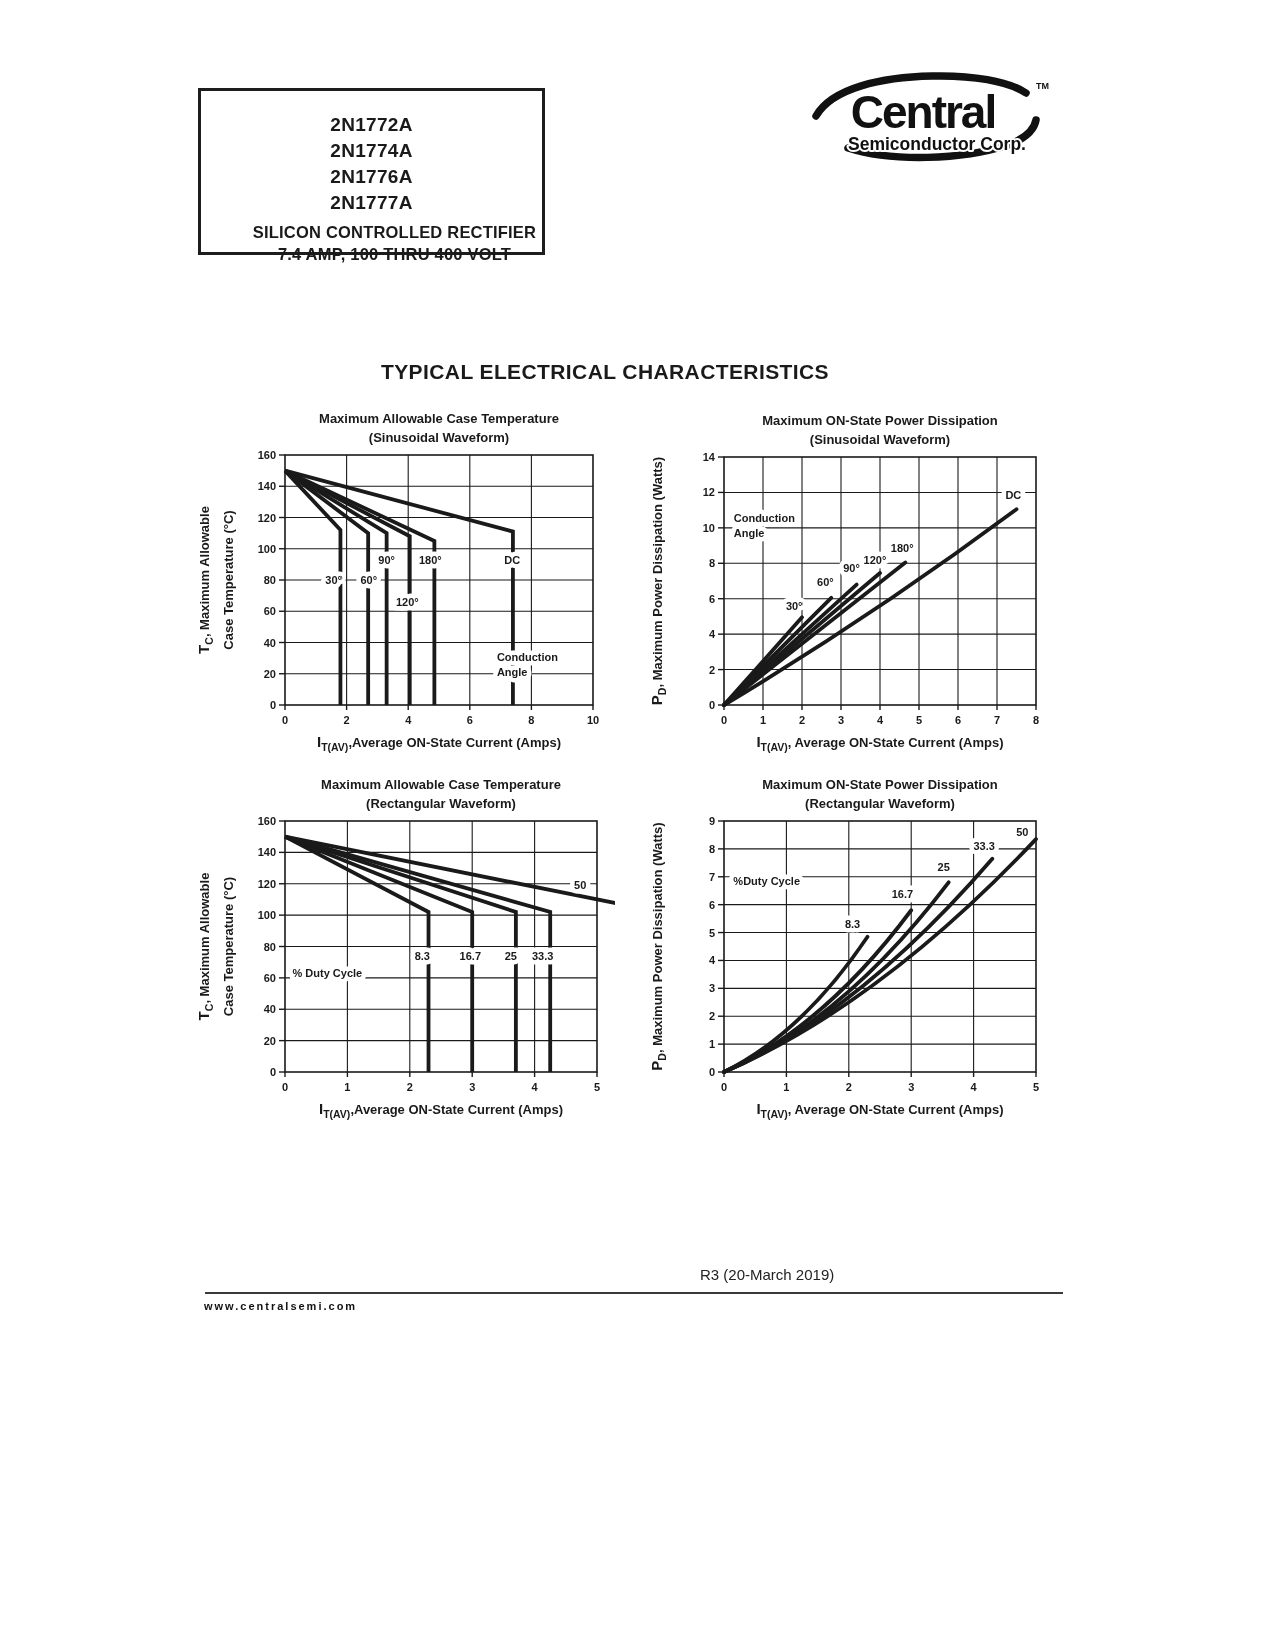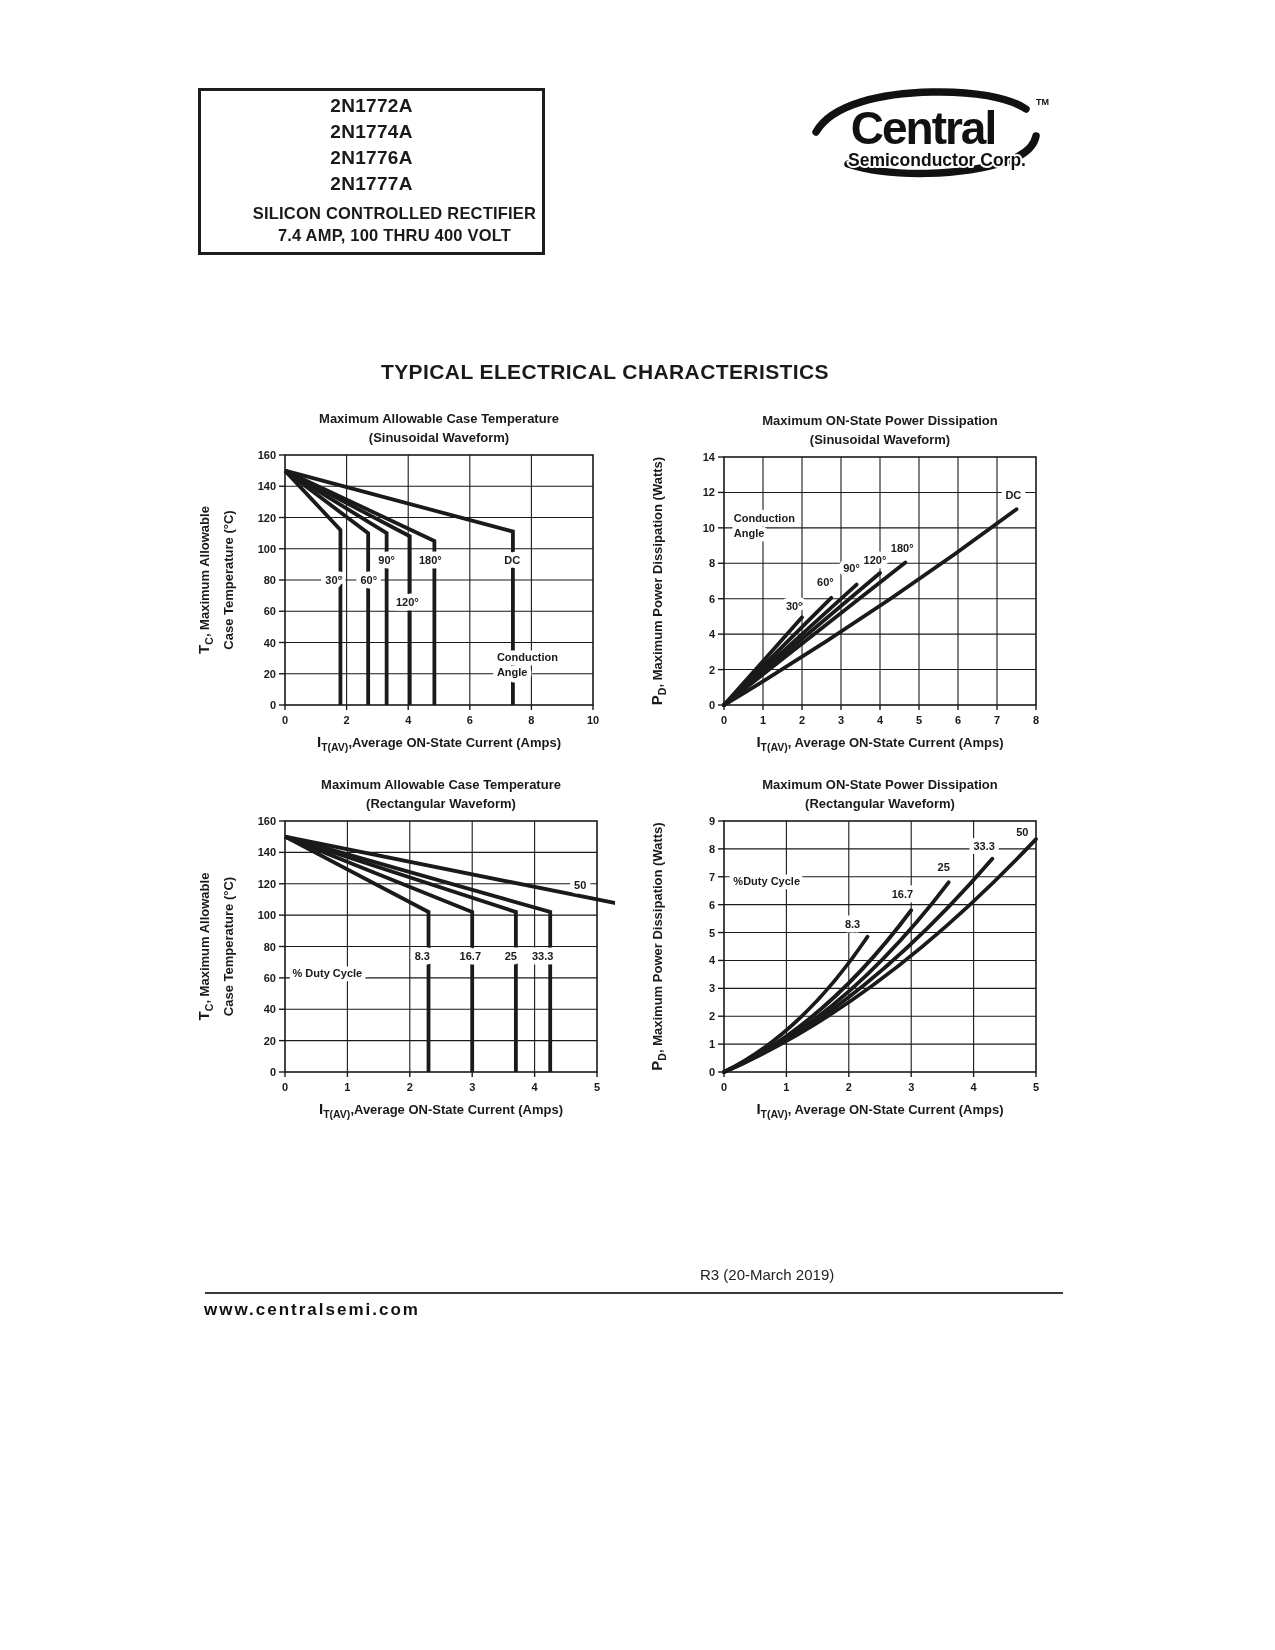--- a/index.html
+++ b/index.html
@@ -7,38 +7,38 @@
     position:relative;width:1275px;height:1650px;background:#ffffff;
     font-family:"Liberation Sans",sans-serif;color:#1a1a1a;overflow:hidden;
     margin:0 auto;
   }
   .abs{position:absolute;}
   
   .header-box{
     left:198px;top:88px;width:347px;height:167px;
     border:3px solid #1d1d1d;box-sizing:border-box;
     display:flex;flex-direction:column;align-items:center;justify-content:flex-start;
-    padding-top:2px;
+    padding-top:21px;
   }
   .part-number{font-size:19px;font-weight:bold;line-height:26px;letter-spacing:.3px;}
   .desc-line{font-size:16.5px;font-weight:bold;line-height:22px;letter-spacing:.2px;}
   .desc-wrap{margin-top:5px;text-align:center;margin-left:46px;}
   
-  .logo{left:810px;top:88px;width:240px;height:100px;}
+  .logo{left:810px;top:72px;width:240px;height:100px;}
   
   .section-title{
     left:135px;top:360px;width:940px;text-align:center;
     font-size:21px;font-weight:bold;letter-spacing:.4px;
   }
   .chart{background:transparent;}
   svg{display:block;font-family:"Liberation Sans",sans-serif;}
   
   .rev{left:700px;top:1266px;width:318px;text-align:left;font-size:15px;color:#222;}
   .footer-rule{left:205px;top:1292px;width:858px;height:2px;background:#3a3a3a;}
-  .website{left:204px;top:1300px;font-size:17px;font-weight:bold;letter-spacing:2px;color:#111;}
+  .website{left:204px;top:1300px;font-size:11px;font-weight:bold;letter-spacing:2px;color:#111;}
 </style>
 </head>
 <body>
 
 <div id="page">
 
   <div class="abs header-box">
     <span class="part-number">2N1772A</span>
     <span class="part-number">2N1774A</span>
     <span class="part-number">2N1776A</span>

